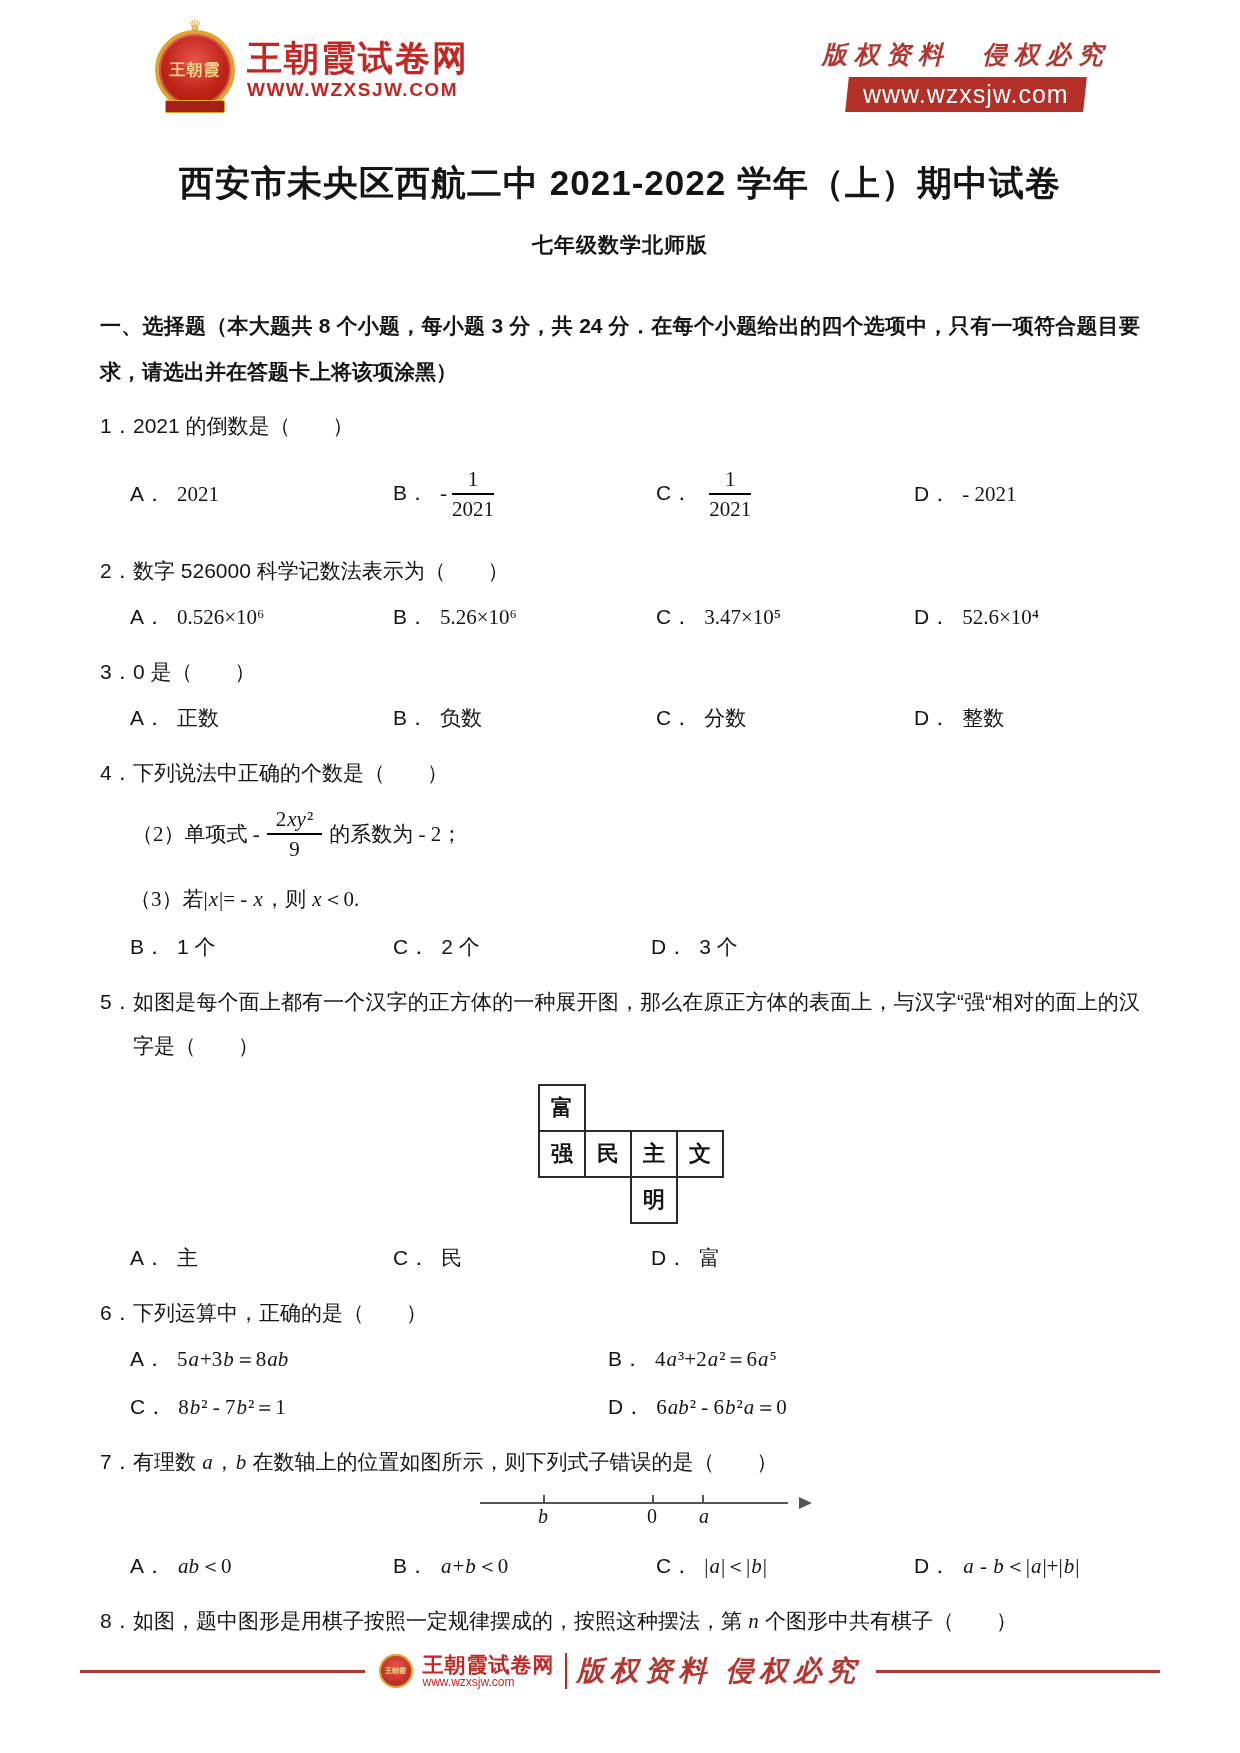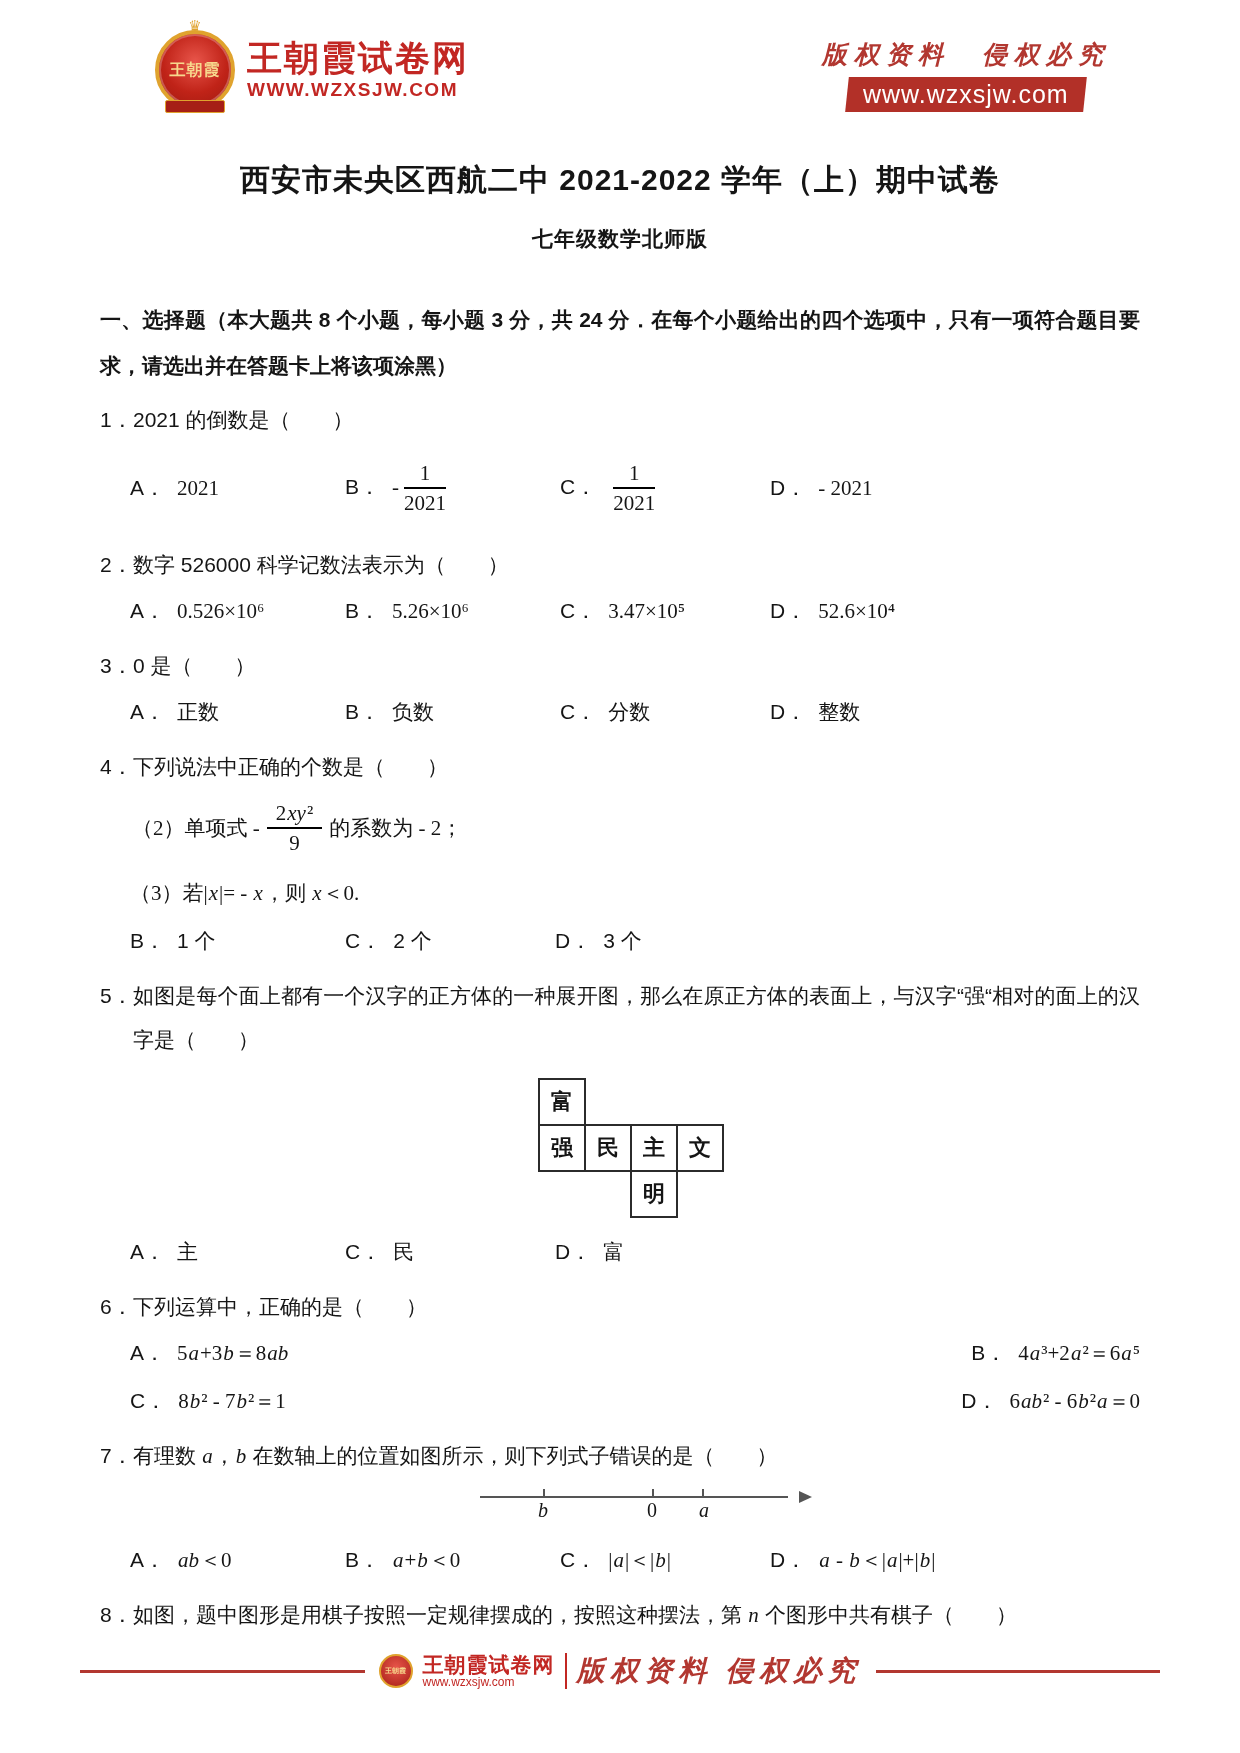--- a/index.html
+++ b/index.html
@@ -47,33 +47,33 @@
   .slogan{
     color:var(--deep-red);font-size:25px;font-weight:bold;font-style:italic;
     letter-spacing:7px;font-family:"Liberation Serif","DejaVu Serif",serif;
   }
   .url-box{
     margin-top:6px;background:var(--box-red);color:#fff;
     font-size:25px;letter-spacing:1px;padding:3px 16px;transform:skewX(-6deg);
   }
   .url-box span{display:inline-block;transform:skewX(6deg);}
   
-  .title{text-align:center;font-size:30px;font-weight:bold;margin:30px 0 0 0;letter-spacing:1px;}
+  .title{text-align:center;font-size:35px;font-weight:bold;margin:30px 0 0 0;letter-spacing:1px;}
   .subtitle{text-align:center;font-size:21px;font-weight:bold;margin:24px 0 0 0;letter-spacing:1px;}
   .section-heading{font-weight:bold;line-height:46px;margin:44px 0 0 0;text-align:justify;}
   
   .q{position:relative;padding-left:33px;line-height:44px;margin-top:9px;text-align:justify;}
   .qnum{position:absolute;left:0;top:0;}
-  .opts{display:flex;padding-left:30px;line-height:48px;align-items:center;}
+  .opts{display:flex;padding-left:30px;line-height:48px;align-items:center;gap:48px;}
   .opts .w1{width:215px;}
   .opts .w2{width:215px;}
   .opts .w3{width:210px;}
   .opts .w4{flex:1;}
   .opts2 .o1{width:430px;}
-  .opts2 .o2{flex:1;text-align:right;}
+  .opts2 .o2{flex:1;}
   .lab{margin-right:12px;}
   .opts-tall{height:92px;}
   .math{font-family:"Liberation Serif","DejaVu Serif",serif;}
   .math i{font-style:italic;padding:0 1px;}
   .frac{
     display:inline-block;vertical-align:middle;text-align:center;margin:0 5px;
     font-family:"Liberation Serif","DejaVu Serif",serif;
   }
   .fnum{display:block;border-bottom:2px solid #000;padding:0 9px;line-height:28px;}
   .fden{display:block;line-height:28px;}

